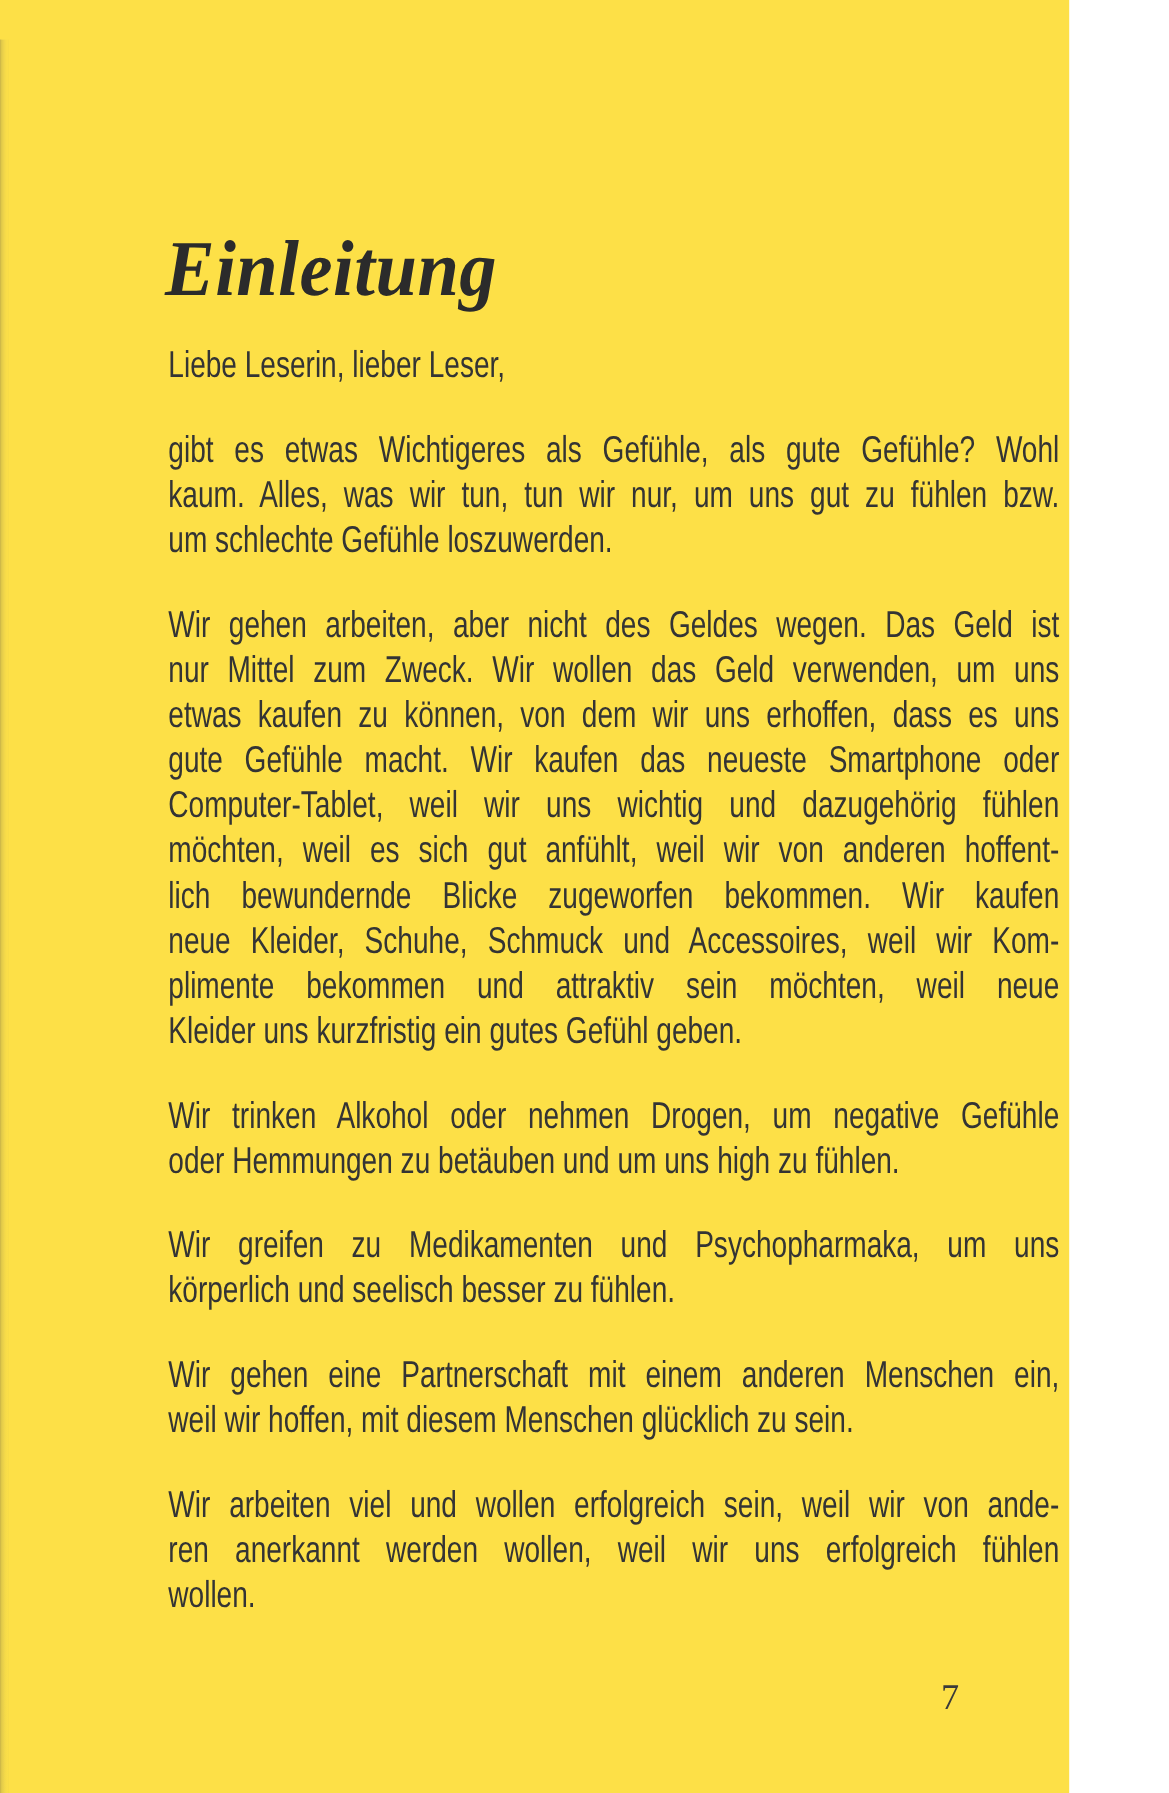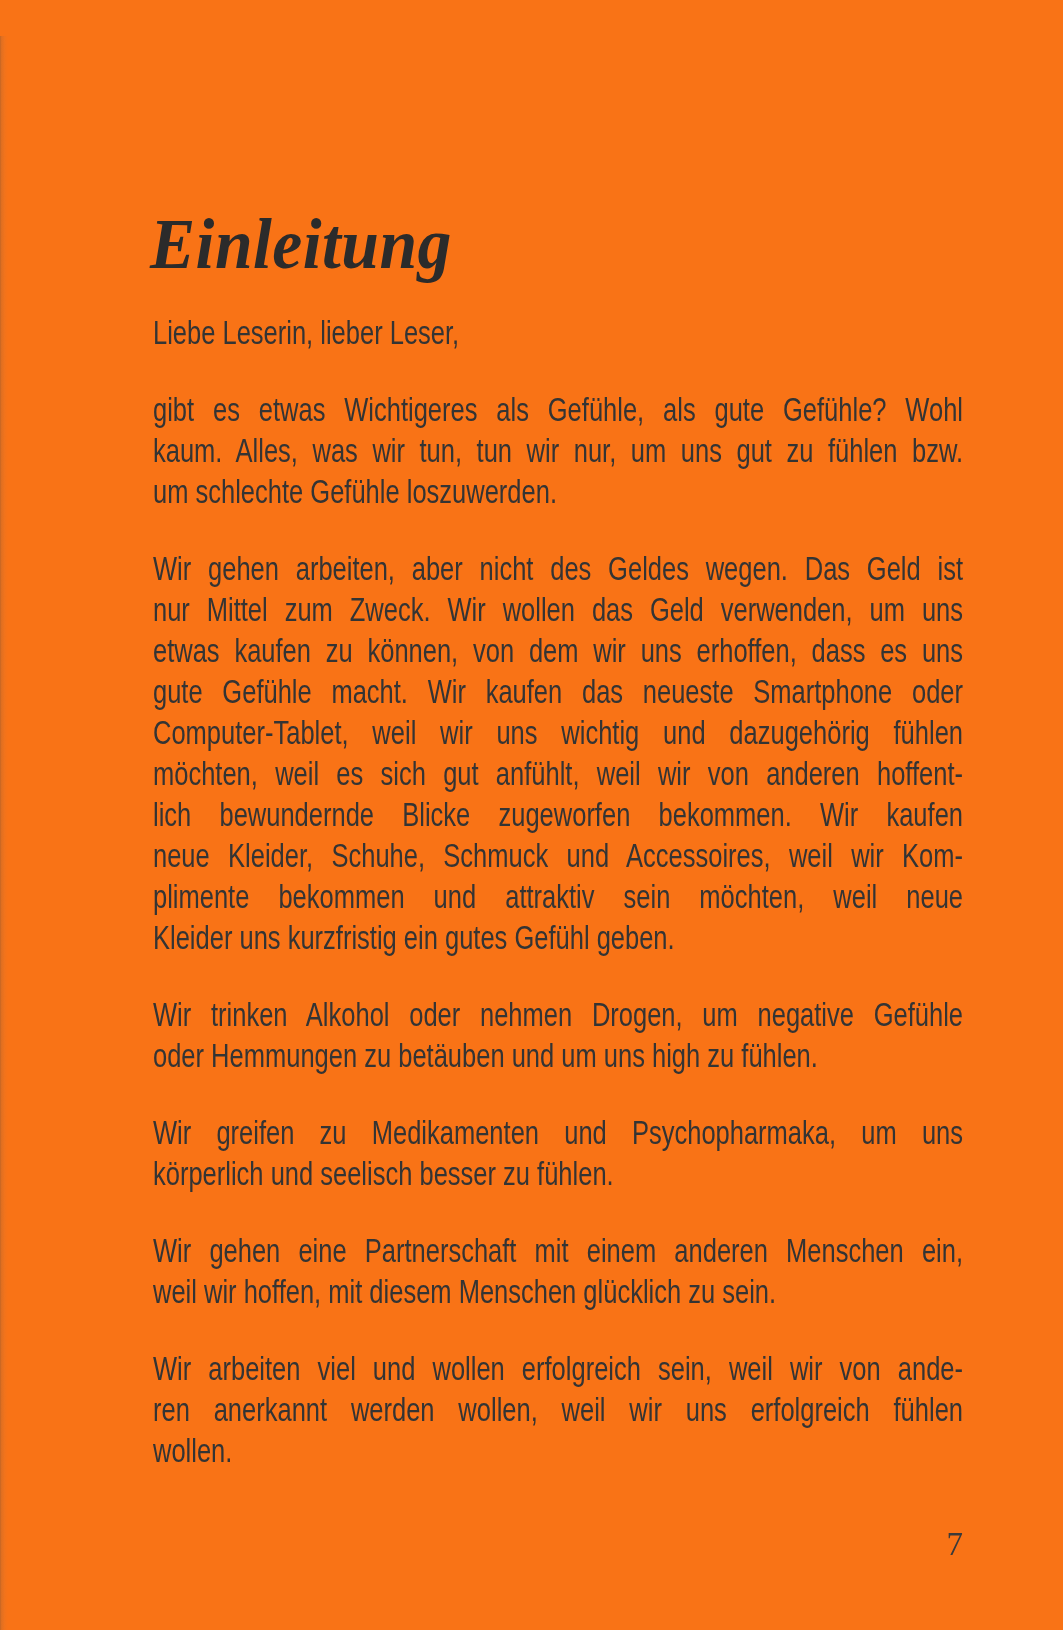--- a/index.html
+++ b/index.html
@@ -4,22 +4,22 @@
 <style>
   html, body { margin: 0; padding: 0; }
   body {
     width: 1063px; height: 1630px;
     background: #ffffff;
     font-family: "Liberation Sans", sans-serif;
     overflow: hidden;
   }
   .page {
     position: relative;
-    width: 1063px; height: 1630px;
-    background: #f97316;
+    width: 972px; height: 1630px;
+    background: #fde047;
   }
   
   .edge-shadow {
     position: absolute;
     left: 0; top: 36px;
     width: 7px; height: 1594px;
     background: linear-gradient(to right, rgba(90,90,90,0.18), rgba(120,120,120,0.05) 55%, rgba(0,0,0,0));
     border-left: 1px solid rgba(70,70,70,0.25);
   }
   .chapter-title {

